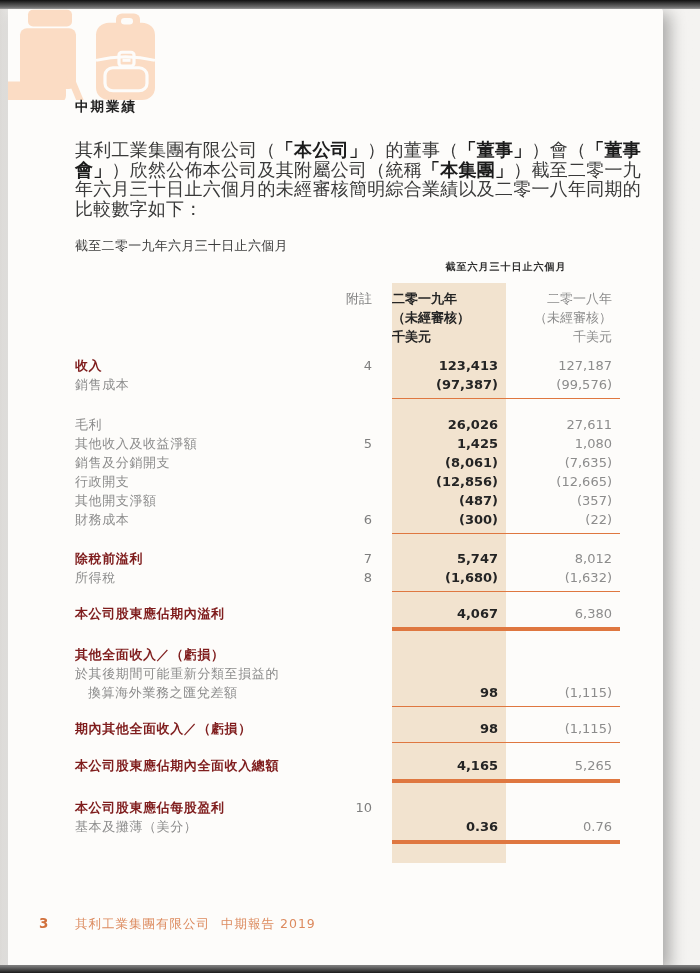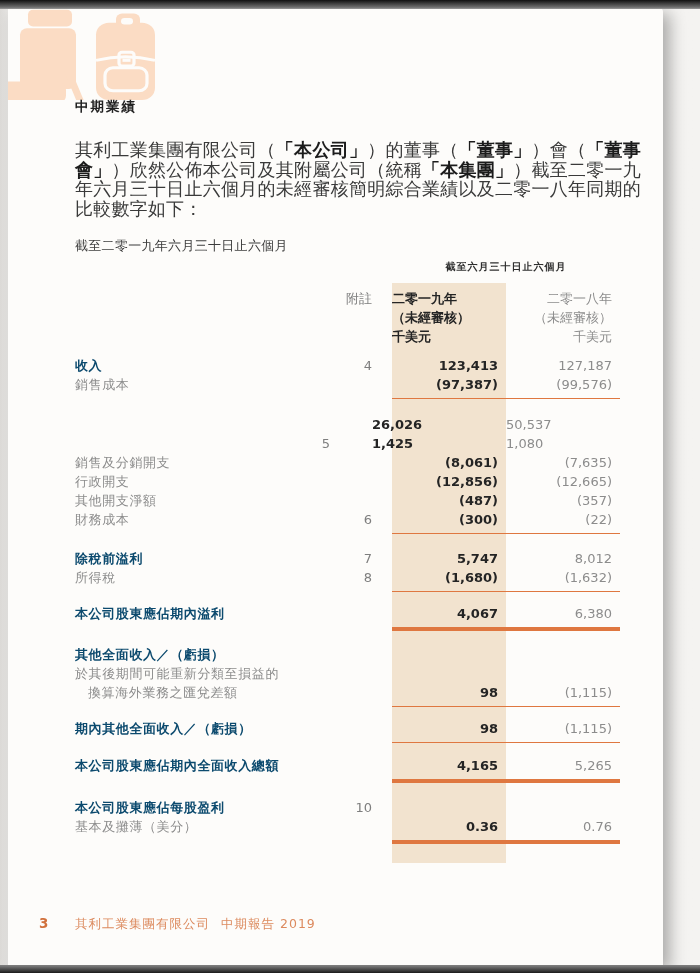--- a/index.html
+++ b/index.html
@@ -50,21 +50,21 @@
   .thead{position:absolute;left:0;top:38px;width:545px;display:grid;
     grid-template-columns:255px 42px 20px 114px 14px 100px;z-index:1;}
   .thead div{line-height:19px;font-size:13px;}
   .h-note{text-align:right;color:#7E7E7E;}
   .h-2019{padding-right:8px;font-weight:700;color:#242424;}
   .h-2018{text-align:right;padding-right:8px;color:var(--text_grey);}
   #trows{position:absolute;left:0;top:105px;width:545px;z-index:1;}
   .trow{display:grid;grid-template-columns:255px 42px 20px 114px 14px 100px;
     height:19px;line-height:19px;font-size:13px;}
   .cl{color:var(--text_grey);letter-spacing:0.6px;white-space:nowrap;}
-  .trow.bold .cl{color:#0c4a6e;font-weight:700;}
+  .trow.bold .cl{color:#7f1d1d;font-weight:700;}
   .cn{text-align:right;color:#7E7E7E;}
   .c19{text-align:right;padding-right:8px;font-weight:700;color:#242424;}
   .c18{text-align:right;padding-right:8px;color:var(--text_grey);}
   .rule{margin:4px 0 3px 317px;width:228px;border-top:1px solid var(--rule_orange);}
   .rule.thick{border-top-width:4px;}
   .footer{position:absolute;left:0;top:907px;width:100%;height:20px;z-index:1;font-size:12.5px;}
   .pnum{position:absolute;left:31px;top:0;font-weight:700;font-size:13.5px;
     color:var(--page_number_orange);}
   .fcompany{position:absolute;left:67px;top:1px;color:var(--footer_orange);letter-spacing:1px;}
   .freport{position:absolute;left:213px;top:1px;color:var(--footer_orange);letter-spacing:1px;}
@@ -135,27 +135,29 @@
           <div class="cl">銷售成本</div>
           <div class="cn"></div>
           <div class="csp"></div>
           <div class="c19">(97,387)</div>
           <div class="csp2"></div>
           <div class="c18">(99,576)</div>
         </div>
         <div class="rule thin"></div>
         <div class="gap" style="height: 13px;"></div>
         <div class="trow">
+          <div class="cl">毛利</div>
           <div class="cn"></div>
           <div class="csp"></div>
           <div class="c19">26,026</div>
           <div class="csp2"></div>
-          <div class="c18">50,537</div>
-        </div>
-        <div class="trow">
+          <div class="c18">27,611</div>
+        </div>
+        <div class="trow">
+          <div class="cl">其他收入及收益淨額</div>
           <div class="cn">5</div>
           <div class="csp"></div>
           <div class="c19">1,425</div>
           <div class="csp2"></div>
           <div class="c18">1,080</div>
         </div>
         <div class="trow">
           <div class="cl">銷售及分銷開支</div>
           <div class="cn"></div>
           <div class="csp"></div>

